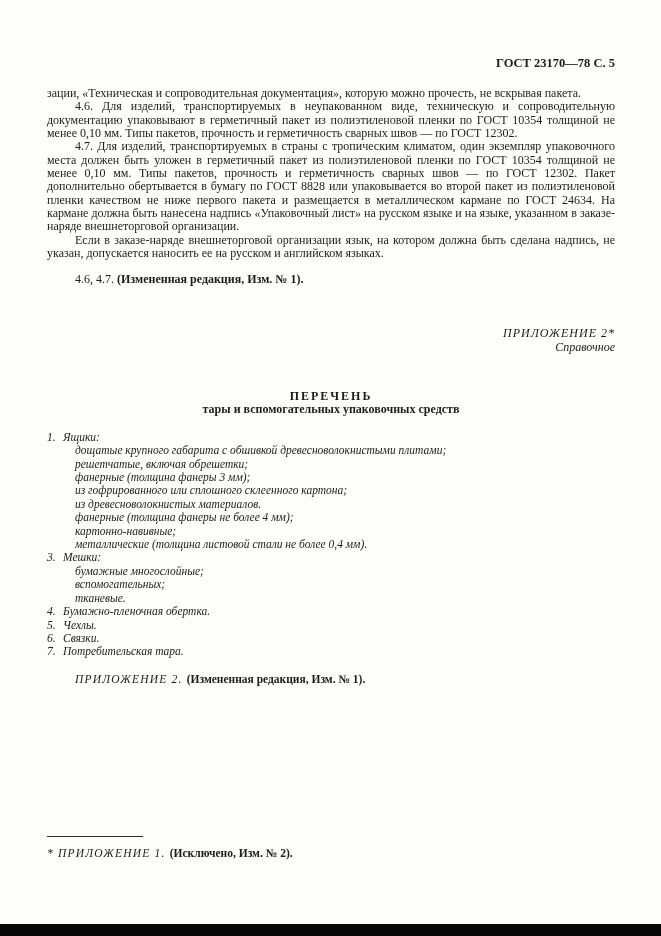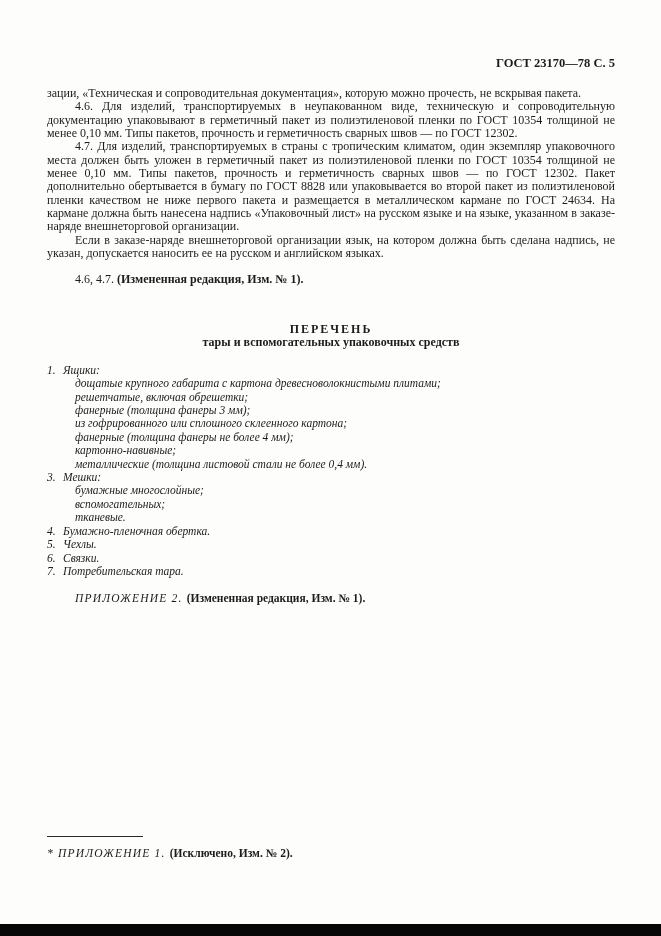--- a/index.html
+++ b/index.html
@@ -49,32 +49,37 @@
     </div>
 
     <div class="bodytext">
       <p>зации, «Техническая и сопроводительная документация», которую можно прочесть, не вскрывая пакета.</p>
       <p class="ind">4.6.  Для изделий, транспортируемых в неупакованном виде, техническую и сопроводительную документацию упаковывают в герметичный пакет из полиэтиленовой пленки по ГОСТ 10354 толщиной не менее 0,10 мм. Типы пакетов, прочность и герметичность сварных швов — по ГОСТ 12302.</p>
       <p class="ind">4.7.  Для изделий, транспортируемых в страны с тропическим климатом, один экземпляр упаковочного места должен быть уложен в герметичный пакет из полиэтиленовой пленки по ГОСТ 10354 толщиной не менее 0,10 мм. Типы пакетов, прочность и герметичность сварных швов — по ГОСТ 12302. Пакет дополнительно обертывается в бумагу по ГОСТ 8828 или упаковывается во второй пакет из полиэтиленовой пленки качеством не ниже первого пакета и размещается в металлическом кармане по ГОСТ 24634. На кармане должна быть нанесена надпись «Упаковочный лист» на русском языке и на языке, указанном в заказе-наряде внешнеторговой организации.</p>
       <p class="ind">Если в заказе-наряде внешнеторговой организации язык, на котором должна быть сделана надпись, не указан, допускается наносить ее на русском и английском языках.</p>
       <p class="ind gap"><span>4.6, 4.7. </span><span class="bold">(Измененная редакция, Изм.  № 1).</span></p>
     </div>
 
+    <div class="appendix-label">
+      <div class="l1">ПРИЛОЖЕНИЕ 2*</div>
+      <div>Справочное</div>
+    </div>
 
     <div class="list-heading">
       <div class="l1">ПЕРЕЧЕНЬ</div>
       <div>тары и вспомогательных упаковочных средств</div>
     </div>
 
     <div class="list">
       <div class="li"><span class="num">1.</span><span>Ящики:</span></div>
-      <div class="sub">дощатые крупного габарита с картона древесноволокнистыми плитами;</div>
+      <div class="sub">дощатые крупного габарита с обшивкой древесноволокнистыми плитами;</div>
       <div class="sub">решетчатые, включая обрешетки;</div>
       <div class="sub">фанерные (толщина фанеры 3 мм);</div>
       <div class="sub">из гофрированного или сплошного склеенного картона;</div>
+      <div class="sub">из древесноволокнистых материалов.</div>
 
       <div class="sub">фанерные (толщина фанеры не более 4 мм);</div>
       <div class="sub">картонно-навивные;</div>
       <div class="sub">металлические (толщина листовой стали не более 0,4 мм).</div>
 
       <div class="li"><span class="num">3.</span><span>Мешки:</span></div>
       <div class="sub">бумажные многослойные;</div>
       <div class="sub">вспомогательных;</div>
       <div class="sub">тканевые.</div>
 

